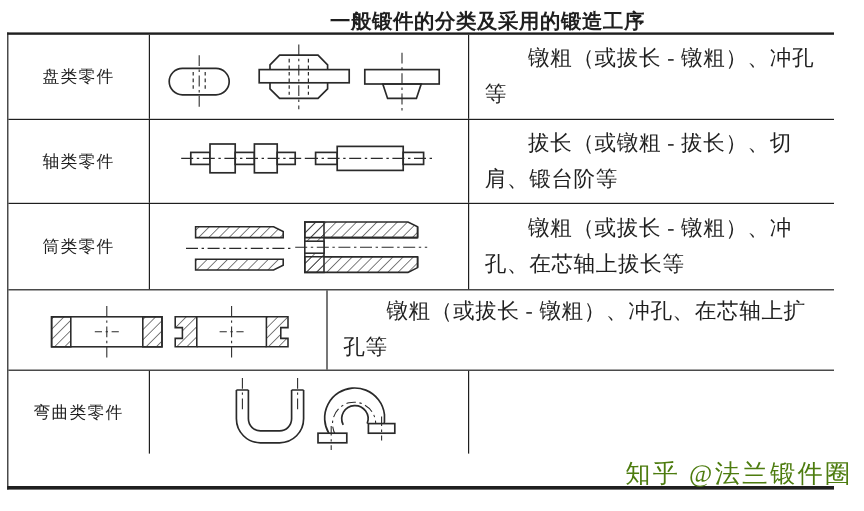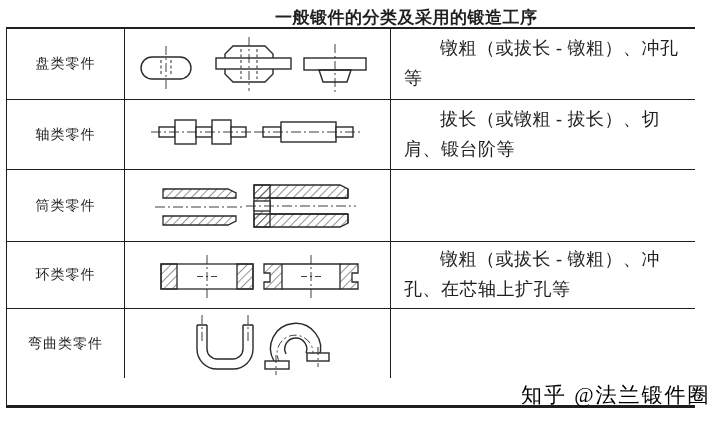--- a/index.html
+++ b/index.html
@@ -29,21 +29,21 @@
   .hdr{font-size:14px;}
   .hdr .c3{justify-content:center;}
   .proc{
     font-size:18px;line-height:1.65;letter-spacing:0.5px;
     padding:0 6px 0 13px;text-indent:2em;
   }
   .hdr-label{letter-spacing:2px;}
   .figsvg{display:block;}
   .watermark{
     position:absolute;left:521px;top:381px;
-    font-size:21px;letter-spacing:2px;color:#000000;
+    font-size:21px;letter-spacing:2px;color:#4d7c0f;
     font-family:"Liberation Serif","DejaVu Serif",serif;
     white-space:nowrap;z-index:3;
   }
 </style>
 </head>
 <body>
 
 <div class="title">一般锻件的分类及采用的锻造工序</div>
 
 <div class="tbl">
@@ -117,24 +117,26 @@
 
           <path d="M129,15 L215,15 L223,19 V28 H129 Z" fill="url(#hA)"></path>
           <path d="M129,57 L215,57 L223,53 V44 H129 Z" fill="url(#hA)"></path>
           <rect x="129" y="15" width="16" height="42" fill="url(#hA)"></rect>
           <rect x="129" y="31" width="16" height="10" fill="#ffffff"></rect>
           <path d="M145,28 H223 M145,44 H223 M223,19 V28 M223,44 V53" fill="none"></path>
           <path d="M121,36 H231" fill="none" stroke-width="0.9" stroke-dasharray="10 3 2 3"></path>
         </g>
       </svg>
     </div>
+    <div class="c3">
+        <div class="proc">镦粗（或拔长 - 镦粗）、冲孔、在芯轴上拔长等</div>
+      </div>
   </div>
 
   <div class="row" style="height:67px">
-    <div class="c1">环类零件</div>
     <div class="c2">
       <svg class="figsvg" width="265" height="66" viewBox="0 0 265 66">
         <defs>
           <pattern id="hB" patternUnits="userSpaceOnUse" width="6" height="6" patternTransform="rotate(45)">
             <line x1="0" y1="0" x2="0" y2="6" stroke="#2a2a2a" stroke-width="1"></line>
           </pattern>
         </defs>
         <g stroke="#2a2a2a" stroke-width="1.3">
 
           <rect x="36" y="22" width="92" height="25" fill="none"></rect>

